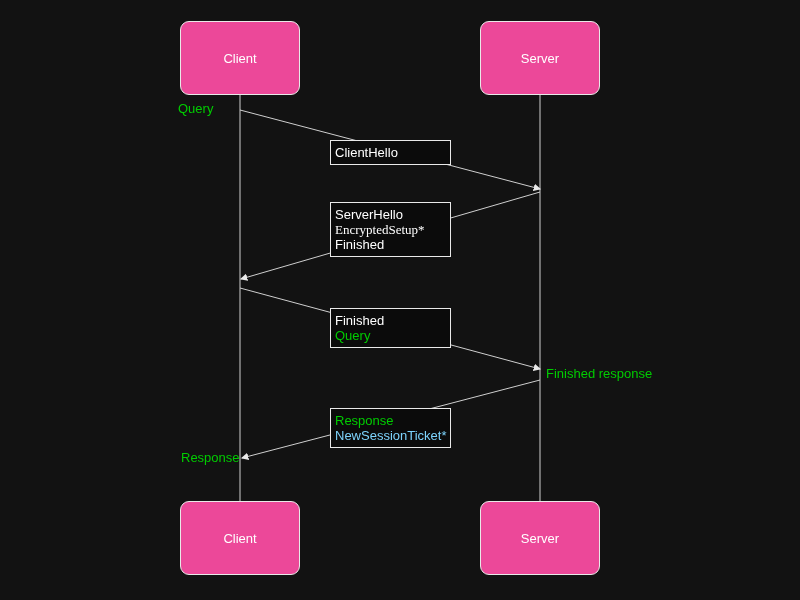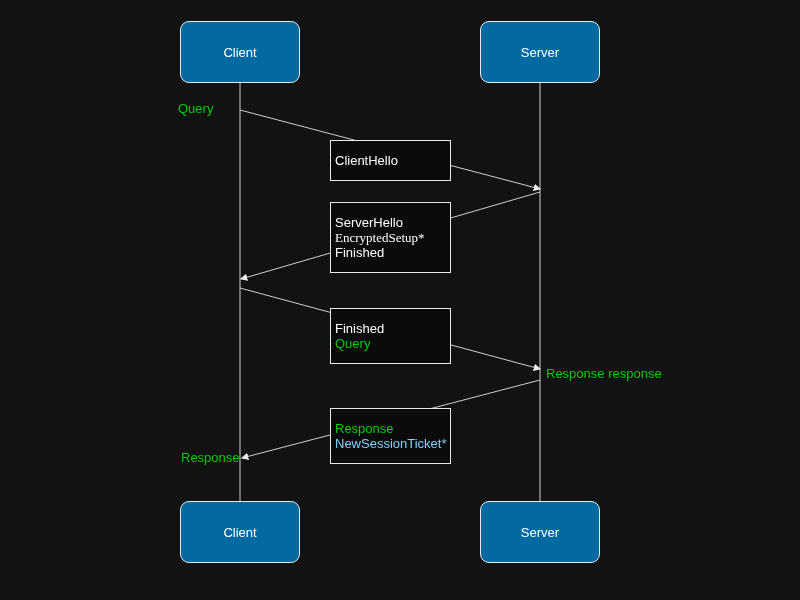--- a/index.html
+++ b/index.html
@@ -24,45 +24,45 @@
     stroke: #cfcfcf;
     stroke-width: 1;
   }
   .msg-line {
     stroke: #cfcfcf;
     stroke-width: 1;
   }
   .actor {
     position: absolute;
     width: 120px;
-    height: 62px;
+    height: 74px;
     border: 1px solid #e9e9e9;
     border-radius: 9px;
-    background: #0369a1;
+    background: #ec4899;
     color: #ffffff;
     display: flex;
     align-items: center;
     justify-content: center;
     font-size: 13px;
     box-sizing: border-box;
   }
   .actor.top-client    { left: 180px; top: 21px; }
   .actor.top-server    { left: 480px; top: 21px; }
   .actor.bottom-client { left: 180px; top: 501px; }
   .actor.bottom-server { left: 480px; top: 501px; }
   .msgbox {
     position: absolute;
     left: 330px;
     width: 121px;
     border: 1px solid #e9e9e9;
     background: #0b0b0b;
     color: #ffffff;
     font-size: 13px;
     line-height: 15px;
-    padding: 12px 4px;
+    padding: 4px 4px;
     box-sizing: border-box;
   }
   .msgbox-1 { top: 140px; }
   .msgbox-2 { top: 202px; }
   .msgbox-3 { top: 308px; }
   .msgbox-4 { top: 408px; }
   .annotation {
     position: absolute;
     font-size: 13px;
     line-height: 14px;
@@ -121,16 +121,16 @@
     <div style="color: rgb(255, 255, 255);">Finished</div>
     <div style="color: rgb(0, 204, 0);">Query</div>
   </div>
 
   <div class="msgbox msgbox-4">
     <div style="color: rgb(0, 204, 0);">Response</div>
     <div style="color: #7dd3fc;">NewSessionTicket*</div>
   </div>
 
   <div class="annotation annotation-query">Query</div>
-  <div class="annotation annotation-compute">Response response</div>
+  <div class="annotation annotation-compute">Finished response</div>
   <div class="annotation annotation-response">Response</div>
 
 </div>
 
 </body></html>

